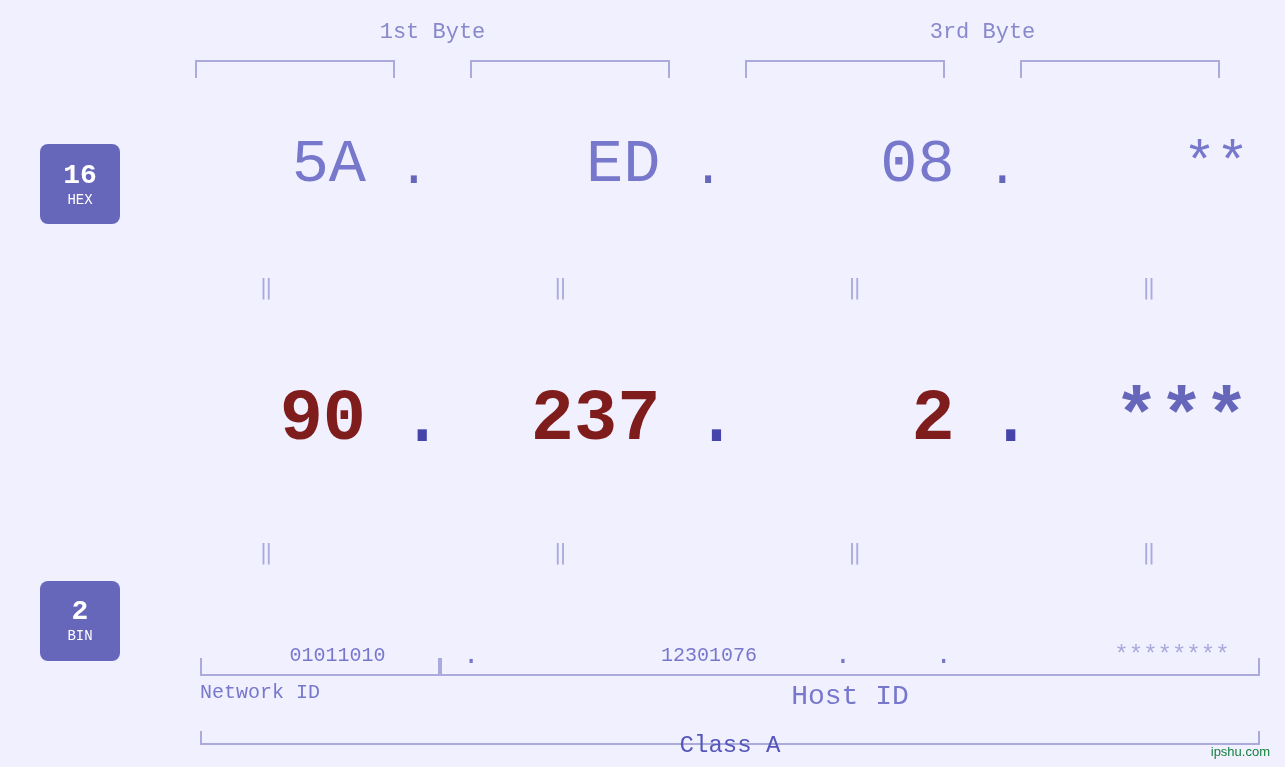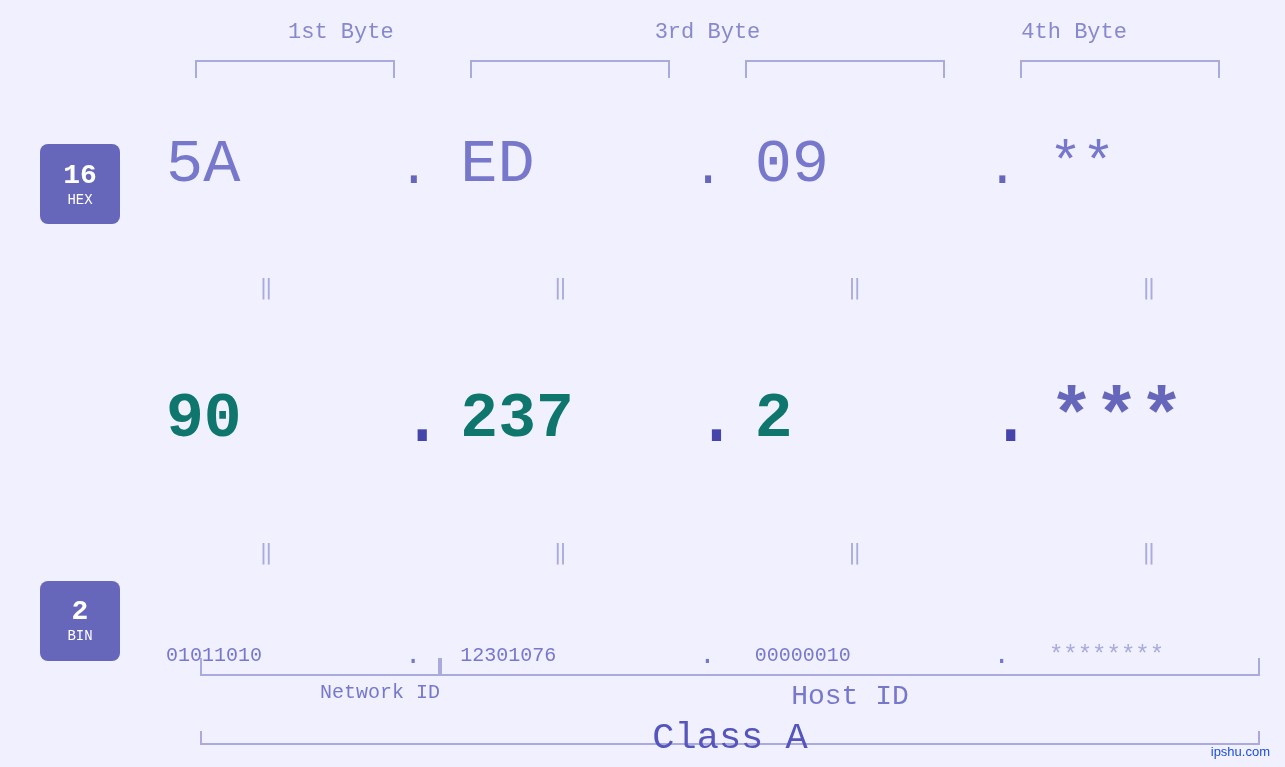--- a/index.html
+++ b/index.html
@@ -109,21 +109,21 @@
 
     .row {
       display: flex;
       align-items: center;
       justify-content: space-around;
       width: 100%;
     }
 
     .cell {
       width: 200px;
-      text-align: left;
+      text-align: right;
     }
 
     .dot {
       font-size: 52px;
       color: #6666bb;
       width: 30px;
       text-align: center;
       margin-top: 10px;
     }
 
@@ -149,22 +149,22 @@
       padding: 2px 0;
     }
 
     .equals-cell {
       width: 200px;
       text-align: center;
     }
 
     
     .dec-value {
-      font-size: 63px;
-      color: #0f766e;
+      font-size: 72px;
+      color: #7f1d1d;
       font-family: 'Courier New', Courier, monospace;
       font-weight: bold;
     }
 
     .dec-dot {
       font-size: 80px;
       color: #4444aa;
       width: 30px;
       text-align: center;
     }
@@ -224,21 +224,21 @@
     }
 
     .bottom-labels {
       display: flex;
       width: 1060px;
       margin-top: 5px;
     }
 
     .bottom-label-network {
       width: 240px;
-      text-align: right;
+      text-align: left;
       color: #7777cc;
       font-size: 20px;
       font-family: 'Courier New', Courier, monospace;
     }
 
     .bottom-label-host {
       width: 820px;
       text-align: center;
       color: #7777cc;
       font-size: 28px;
@@ -258,47 +258,46 @@
       height: 14px;
     }
 
     .class-label {
       position: absolute;
       bottom: 8px;
       left: 200px;
       width: 1060px;
       text-align: center;
       color: #5555bb;
-      font-size: 37px;
+      font-size: 24px;
       font-family: 'Courier New', Courier, monospace;
     }
 
     .watermark {
       position: absolute;
       bottom: 8px;
       right: 15px;
-      color: #1d4ed8;
+      color: #15803d;
       font-size: 13px;
       font-family: Arial, sans-serif;
     }
 
     .spacer-dot {
       width: 30px;
       text-align: center;
     }
   </style>
 </head>
 <body>
 
 <div class="container">
 
   <div class="byte-headers">
     <div class="byte-header">1st Byte</div>
     <div class="byte-header">3rd Byte</div>
-    <div class="byte-header">4th Byte</div>
   </div>
 
   <div class="bracket-row">
     <div class="bracket"></div>
     <div class="bracket"></div>
     <div class="bracket"></div>
     <div class="bracket"></div>
   </div>
 
   <div class="main-grid">
@@ -321,21 +320,21 @@
       <div class="row">
         <div class="cell">
           <span class="hex-value">5A</span>
         </div>
         <div class="dot spacer-dot">.</div>
         <div class="cell">
           <span class="hex-value">ED</span>
         </div>
         <div class="dot spacer-dot">.</div>
         <div class="cell">
-          <span class="hex-value">09</span>
+          <span class="hex-value">08</span>
         </div>
         <div class="dot spacer-dot">.</div>
         <div class="cell">
           <span class="hex-value masked">**</span>
         </div>
       </div>
 
       <div class="equals-row">
         <div class="equals-cell">‖</div>
         <div style="width:30px"></div>
@@ -376,23 +375,20 @@
 
       <div class="row">
         <div class="cell">
           <span class="bin-value">01011010</span>
         </div>
         <div class="bin-dot spacer-dot">.</div>
         <div class="cell">
           <span class="bin-value">12301076</span>
         </div>
         <div class="bin-dot spacer-dot">.</div>
-        <div class="cell">
-          <span class="bin-value">00000010</span>
-        </div>
         <div class="bin-dot spacer-dot">.</div>
         <div class="cell">
           <span class="bin-masked bin-value">********</span>
         </div>
       </div>
 
     </div>
   </div>
 
   <div class="bottom-section">

